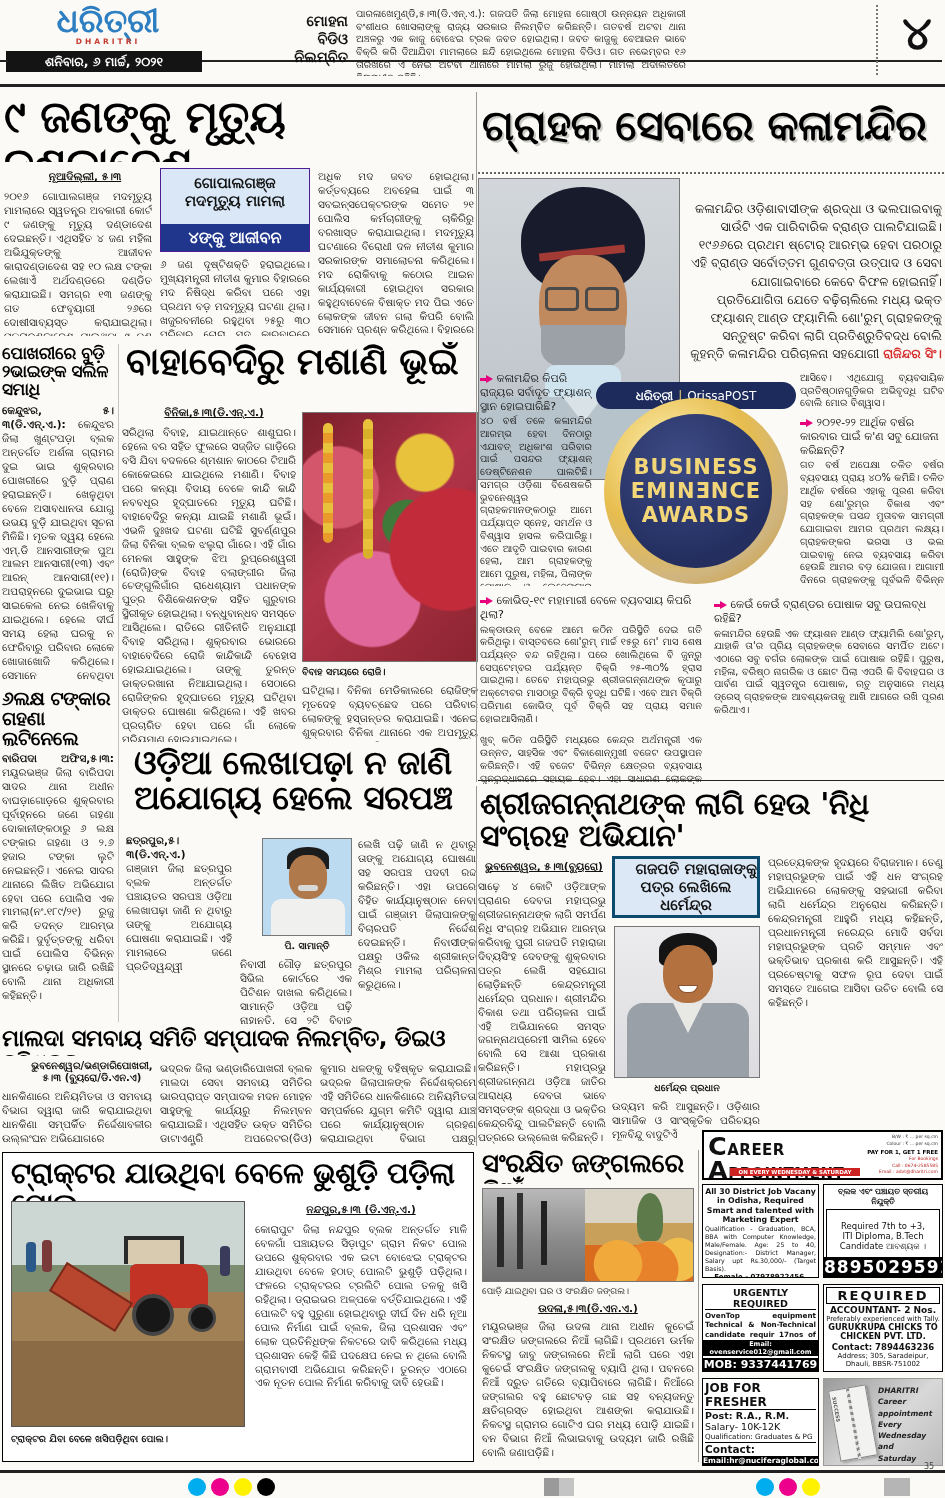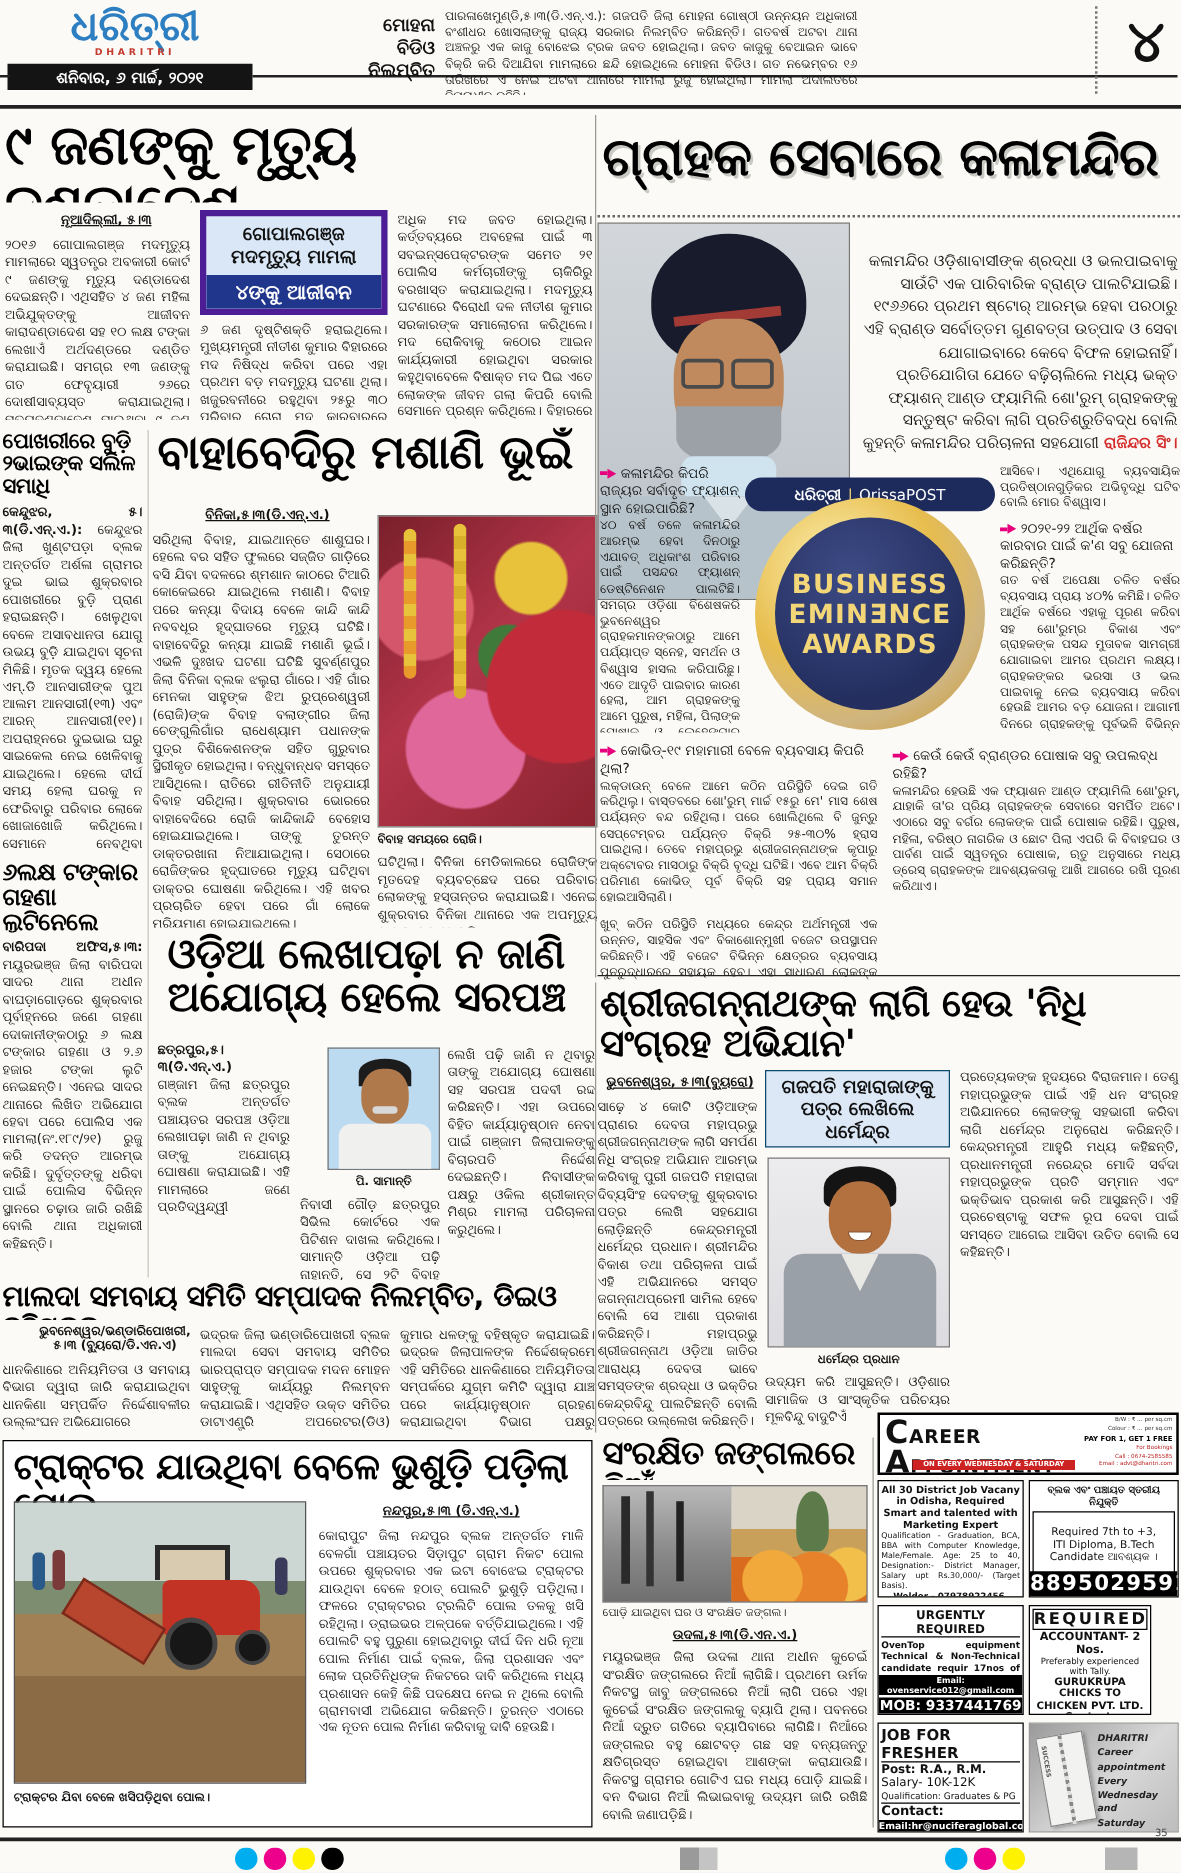--- a/index.html
+++ b/index.html
@@ -58,21 +58,21 @@
   <div class="abs small-txt" style="left:356px;top:8px;width:330px;height:68px">ପାରଳାଖେମୁଣ୍ଡି,୫।୩(ଡି.ଏନ୍.ଏ.): ଗଜପତି ଜିଲା ମୋହନା ଗୋଷ୍ଠୀ ଉନ୍ନୟନ ଅଧିକାରୀ ବଂଶୀଧର ଖୋସଲାଙ୍କୁ ରାଜ୍ୟ ସରକାର ନିଲମ୍ବିତ କରିଛନ୍ତି। ଗତବର୍ଷ ଅଟବା ଥାନା ଅଞ୍ଚଳରୁ ଏକ କାଜୁ ବୋଝେଇ ଟ୍ରକ ଜବତ ହୋଇଥିଲା। ଜବତ କାଜୁକୁ ବେଆଇନ ଭାବେ ବିକ୍ରି କରି ଦିଆଯିବା ମାମଲାରେ ଛନ୍ଦି ହୋଇଥିଲେ ମୋହନା ବିଡିଓ। ଗତ ନଭେମ୍ବର ୧୬ ତାରିଖରେ ଏ ନେଇ ଅଟବା ଥାନାରେ ମାମଲା ରୁଜୁ ହୋଇଥିଲା। ମାମଲା ଅଦାଲତରେ ବିଚାରାଧୀନ ରହିଛି।</div>
 
   <div class="abs" style="left:876px;top:5px;width:1px;height:70px;border-left:2px dotted #777"></div>
   <div class="abs b" style="left:896px;top:6px;width:42px;height:64px;font-size:46px;text-align:center">୪</div>
 </div>
 <div class="hrule" style="left:0;top:84px;width:945px;height:3px"></div>
 
 <div class="abs hl" style="left:4px;top:94px;width:470px;height:68px;font-size:44px">୯ ଜଣଙ୍କୁ ମୃତ୍ୟୁ ଦଣ୍ଡାଦେଶ</div>
 <div class="abs dl u c" style="left:30px;top:170px;width:110px;height:16px">ନୂଆଦିଲ୍ଲୀ, ୫।୩</div>
 <div class="abs body-txt" style="left:4px;top:190px;width:148px;height:146px">୨୦୧୬ ଗୋପାଲଗଞ୍ଜ ମଦମୃତ୍ୟୁ ମାମଲାରେ ସ୍ୱତନ୍ତ୍ର ଅବକାରୀ କୋର୍ଟ ୯ ଜଣଙ୍କୁ ମୃତ୍ୟୁ ଦଣ୍ଡାଦେଶ ଦେଇଛନ୍ତି। ଏଥିସହିତ ୪ ଜଣ ମହିଳା ଅଭିଯୁକ୍ତଙ୍କୁ ଆଜୀବନ କାରାଦଣ୍ଡାଦେଶ ସହ ୧୦ ଲକ୍ଷ ଟଙ୍କା ଲେଖାଏଁ ଅର୍ଥଦଣ୍ଡରେ ଦଣ୍ଡିତ କରାଯାଇଛି। ସମଗ୍ର ୧୩ ଜଣଙ୍କୁ ଗତ ଫେବୃୟାରୀ ୨୬ରେ ଦୋଷୀସାବ୍ୟସ୍ତ କରାଯାଇଥିଲା। ମୃତ୍ୟୁଦଣ୍ଡାଦେଶ ପାଇଥିବା ୯ ଜଣ ଗୋଟିଏ ପରିବାରର। ୨୦୧୬ ଅଗଷ୍ଟରେ ବିହାରର ଗୋପାଲଗଞ୍ଜ ଜିଲାର ଖଜୁରବନୀ ଗାଁରେ ବିଷାକ୍ତ ମଦ ପିଇ ୧୯ ଜଣଙ୍କ ମୃତ୍ୟୁ ଘଟିବା ସହ ଅନ୍ୟ</div>
-<div class="abs" style="left:160px;top:168px;width:150px;height:84px;border:5px solid #4c1d95;background:#d9e7f6">
+<div class="abs" style="left:160px;top:168px;width:150px;height:84px;border:1px solid #4c1d95;background:#d9e7f6">
   <div class="c b" style="font-size:15px;margin-top:5px">ଗୋପାଲଗଞ୍ଜ</div>
   <div class="c b" style="font-size:15px">ମଦମୃତ୍ୟୁ ମାମଲା</div>
   <div class="c b" style="position:absolute;left:0;bottom:0;width:100%;height:27px;background:#20368c;color:#fff;
               font-size:16px;line-height:27px">
     <span>୪ଙ୍କୁ ଆଜୀବନ</span>
   </div>
 </div>
 <div class="abs body-txt" style="left:160px;top:258px;width:150px;height:78px">୬ ଜଣ ଦୃଷ୍ଟିଶକ୍ତି ହରାଇଥିଲେ। ମୁଖ୍ୟମନ୍ତ୍ରୀ ନୀତୀଶ କୁମାର ବିହାରରେ ମଦ ନିଷିଦ୍ଧ କରିବା ପରେ ଏହା ପ୍ରଥମ ବଡ଼ ମଦମୃତ୍ୟୁ ଘଟଣା ଥିଲା। ଖଜୁରବନୀରେ ରହୁଥିବା ୨୫ରୁ ୩୦ ପରିବାର ଚୋରା ମଦ କାରବାରରେ ସଂପୃକ୍ତ ଥିଲେ। ଚଢ଼ାଉ ବେଳେ ସେଠାରୁ ୧,୦୦୦ ଲିଟରରୁ</div>
 <div class="abs body-txt" style="left:318px;top:170px;width:156px;height:166px">ଅଧିକ ମଦ ଜବତ ହୋଇଥିଲା। କର୍ତ୍ତବ୍ୟରେ ଅବହେଳା ପାଇଁ ୩ ସବଇନ୍ସପେକ୍ଟରଙ୍କ ସମେତ ୨୧ ପୋଲିସ କର୍ମଚାରୀଙ୍କୁ ଚାକିରିରୁ ବରଖାସ୍ତ କରାଯାଇଥିଲା। ମଦମୃତ୍ୟୁ ଘଟଣାରେ ବିରୋଧୀ ଦଳ ନୀତୀଶ କୁମାର ସରକାରଙ୍କ ସମାଲୋଚନା କରିଥିଲେ। ମଦ ରୋକିବାକୁ କଠୋର ଆଇନ କାର୍ଯ୍ୟକାରୀ ହୋଇଥିବା ସରକାର କହୁଥିବାବେଳେ ବିଷାକ୍ତ ମଦ ପିଇ ଏତେ ଲୋକଙ୍କ ଜୀବନ ଗଲା କିପରି ବୋଲି ସେମାନେ ପ୍ରଶ୍ନ କରିଥିଲେ। ବିହାରରେ ଗୋଟିଏ ମାମଲାରେ ଏତେ ସଂଖ୍ୟାରେ ଅପରାଧୀ ମୃତ୍ୟୁଦଣ୍ଡ ପାଇବା ପ୍ରଥମ ଘଟଣା।</div>
 
@@ -200,22 +200,22 @@
 </div>
 <div class="abs cap c" style="left:262px;top:940px;width:90px;height:14px">ପି. ସାମାନ୍ତି</div>
 <div class="abs body-txt" style="left:240px;top:958px;width:112px;height:66px">ନିବାସୀ ଗୌଡ଼ ଛତ୍ରପୁର ସିଭିଲ କୋର୍ଟରେ ଏକ ପିଟିଶନ ଦାଖଲ କରିଥିଲେ। ସାମାନ୍ତି ଓଡ଼ିଆ ପଢ଼ି ନାହାନ୍ତି, ସେ ୨ଟି ବିବାହ କରିଥିବା ବେଳେ ୬ ସନ୍ତାନ ଥିବା ନେଇ ଓକିଲଙ୍କ ଜରିଆରେ ପିଟିଶନ ଦାଖଲ କରାଯାଇଥିଲା। ୪ ଜଣଙ୍କ ସାକ୍ଷ୍ୟ ଗ୍ରହଣ ପରେ ବିଚାରପତି ଏହି ମାମଲାର ଶୁଣାଣି କରି ସାମାନ୍ତି ଓଡ଼ିଆ</div>
 <div class="abs body-txt" style="left:358px;top:838px;width:118px;height:186px">ଲେଖି ପଢ଼ି ଜାଣି ନ ଥିବାରୁ ତାଙ୍କୁ ଅଯୋଗ୍ୟ ଘୋଷଣା ସହ ସରପଞ୍ଚ ପଦବୀ ରଦ୍ଦ କରିଛନ୍ତି। ଏହା ଉପରେ ବିହିତ କାର୍ଯ୍ୟାନୁଷ୍ଠାନ ନେବା ପାଇଁ ଗଞ୍ଜାମ ଜିଲାପାଳଙ୍କୁ ବିଚାରପତି ନିର୍ଦ୍ଦେଶ ଦେଇଛନ୍ତି। ନିବାସୀଙ୍କ ପକ୍ଷରୁ ଓକିଲ ଶ୍ରୀକାନ୍ତ ମିଶ୍ର ମାମଲା ପରିଚାଳନା କରୁଥିଲେ।</div>
 
 <div class="hrule" style="left:478px;top:780px;width:466px;height:1px"></div>
 <div class="abs hl" style="left:480px;top:788px;width:464px;height:62px;font-size:30px">ଶ୍ରୀଜଗନ୍ନାଥଙ୍କ ଲାଗି ହେଉ 'ନିଧି ସଂଗ୍ରହ ଅଭିଯାନ'</div>
 <div class="abs dl u c" style="left:480px;top:860px;width:128px;height:16px">ଭୁବନେଶ୍ୱର, ୫।୩(ବ୍ୟୁରୋ)</div>
 <div class="abs body-txt" style="left:478px;top:880px;width:128px;height:264px">ସାଢ଼େ ୪ କୋଟି ଓଡ଼ିଆଙ୍କ ପ୍ରାଣର ଦେବତା ମହାପ୍ରଭୁ ଶ୍ରୀଜଗନ୍ନାଥଙ୍କ ଲାଗି ସମର୍ପଣ ନିଧି ସଂଗ୍ରହ ଅଭିଯାନ ଆରମ୍ଭ କରିବାକୁ ପୁରୀ ଗଜପତି ମହାରାଜା ଦିବ୍ୟସିଂହ ଦେବଙ୍କୁ ଶୁକ୍ରବାର ପତ୍ର ଲେଖି ସହଯୋଗ ଲୋଡ଼ିଛନ୍ତି କେନ୍ଦ୍ରମନ୍ତ୍ରୀ ଧର୍ମେନ୍ଦ୍ର ପ୍ରଧାନ। ଶ୍ରୀମନ୍ଦିର ବିକାଶ ତଥା ପରିଚାଳନା ପାଇଁ ଏହି ଅଭିଯାନରେ ସମସ୍ତ ଜଗନ୍ନାଥପ୍ରେମୀ ସାମିଲ ହେବେ ବୋଲି ସେ ଆଶା ପ୍ରକାଶ କରିଛନ୍ତି। ମହାପ୍ରଭୁ ଶ୍ରୀଜଗନ୍ନାଥ ଓଡ଼ିଆ ଜାତିର ଆରାଧ୍ୟ ଦେବତା ଭାବେ ସମସ୍ତଙ୍କ ଶ୍ରଦ୍ଧା ଓ ଭକ୍ତିର କେନ୍ଦ୍ରବିନ୍ଦୁ ପାଲଟିଛନ୍ତି ବୋଲି ପତ୍ରରେ ଉଲ୍ଲେଖ କରିଛନ୍ତି।</div>
 
-<div class="abs" style="left:612px;top:856px;width:148px;height:62px;background:#dce8f6;border:1px solid #0c4a6e;
-            display:flex;flex-direction:column;align-items:center;justify-content:center">
+<div class="abs" style="left:612px;top:856px;width:148px;height:62px;background:#dce8f6;border:3px solid #0c4a6e;
+            display:flex;flex-direction:column;align-items:flex-end;justify-content:center">
   <div class="b c" style="font-size:15px">ଗଜପତି ମହାରାଜାଙ୍କୁ</div>
   <div class="b c" style="font-size:15px">ପତ୍ର ଲେଖିଲେ ଧର୍ମେନ୍ଦ୍ର</div>
 </div>
 
 <div class="photo" style="left:614px;top:926px;width:146px;height:152px;background:linear-gradient(#ececee,#dcdce0)">
   <div style="position:absolute;left:44px;top:6px;width:58px;height:34px;background:#141414;border-radius:50% 50% 20% 20%"></div>
   <div style="position:absolute;left:48px;top:18px;width:50px;height:58px;background:#b3713f;border-radius:46%"></div>
   <div style="position:absolute;left:63px;top:58px;width:20px;height:8px;background:#fff;border-radius:0 0 10px 10px;border:1px solid #8a5530"></div>
   <div style="position:absolute;left:12px;top:76px;width:122px;height:76px;background:#9aa0a8;border-radius:16px 16px 0 0"></div>
   <div style="position:absolute;left:58px;top:76px;width:30px;height:30px;background:#e8e8e4;clip-path:polygon(0 0,100% 0,50% 100%)"></div>
@@ -283,40 +283,40 @@
     <div class="b" style="font-size:5.5px;color:#000">PAY FOR 1, GET 1 FREE</div>
     <div style="color:#b22">For Bookings</div>
     <div style="color:#b22">Call : 0674-2585585</div>
     <div style="color:#b22">Email : advt@dharitri.com</div>
   </div>
 </div>
 
 <div class="adbox" style="left:702px;top:1184px;width:117px;height:94px;border-width:1.5px;padding:2px">
   <div class="b c" style="font-size:7.8px;line-height:1.2">All 30 District Job Vacany in Odisha, Required Smart and talented with Marketing Expert</div>
   <div class="j" style="font-size:6.3px;line-height:1.25;margin-top:1px">Qualification - Graduation, BCA, BBA with Computer Knowledge, Male/Female. Age: 25 to 40, Designation:- District Manager, Salary upt Rs.30,000/- (Target Basis).</div>
-  <div class="b c" style="font-size:7px">Welder - 07978922456,</div>
+  <div class="b c" style="font-size:7px">Female - 07978922456,</div>
 
 </div>
 
 <div class="adbox" style="left:823px;top:1184px;width:120px;height:94px;border-width:1.5px;padding:2px">
   <div class="b c" style="font-size:8px">ବ୍ଲକ ଏବଂ ପଞ୍ଚାୟତ ସ୍ତରୀୟ ନିଯୁକ୍ତି</div>
   <div class="c" style="font-size:8.5px;border:1px solid #000;margin:2px 0;padding:11px;line-height:1.2">Required 7th to +3, ITI Diploma, B.Tech Candidate ଆବଶ୍ୟକ ।</div>
   <div class="b c" style="font-size:8px">ଦରମା - 7,500/- ରୁ 42,000/-</div>
   <div class="b c" style="font-size:8px;font-family:'Liberation Serif',serif">For Apply Contact</div>
   <div class="ad-strip" style="position:absolute;left:0;bottom:0;width:100%;font-size:17px;letter-spacing:1px">8895029591</div>
 </div>
 
 <div class="adbox" style="left:702px;top:1284px;width:117px;height:88px;border-width:1.5px;padding:2px">
   <div class="b c" style="font-size:9.5px;border-bottom:1px solid #000">URGENTLY REQUIRED</div>
   <div class="b j" style="font-size:7.2px;line-height:1.3;margin-top:1px">OvenTop equipment Technical &amp; Non-Technical candidate requir 17nos of Welder, Fabricator, Fitter, Gascutter, Rigeer and Helper.</div>
   <div class="ad-strip" style="position:absolute;left:0;bottom:15px;width:100%;font-size:6.5px">Email: ovenservice012@gmail.com</div>
   <div class="ad-strip" style="position:absolute;left:0;bottom:0;width:100%;font-size:11px">MOB: 9337441769</div>
 </div>
 
-<div class="adbox" style="left:823px;top:1284px;width:98px;height:88px;border-width:1.5px;padding:2px">
+<div class="adbox" style="left:823px;top:1284px;width:120px;height:88px;border-width:1.5px;padding:2px">
   <div class="b c" style="font-size:13px;letter-spacing:2px;border:1px solid #000">REQUIRED</div>
   <div class="b c" style="font-size:9px;margin-top:1px">ACCOUNTANT- 2 Nos.</div>
   <div class="c" style="font-size:6.8px">Preferably experienced with Tally.</div>
   <div class="b c" style="font-size:8.2px;line-height:1.15">GURUKRUPA CHICKS TO CHICKEN PVT. LTD.</div>
   <div class="b c" style="font-size:8.5px">Contact: 7894463236</div>
   <div class="c" style="font-size:7px;line-height:1.15">Address; 305, Saradeipur, Dhauli, BBSR-751002</div>
 </div>
 
 <div class="adbox" style="left:702px;top:1378px;width:117px;height:88px;border-width:1.5px;padding:2px">
   <div class="b" style="font-size:12px;border-bottom:1px solid #000">JOB FOR FRESHER</div>

